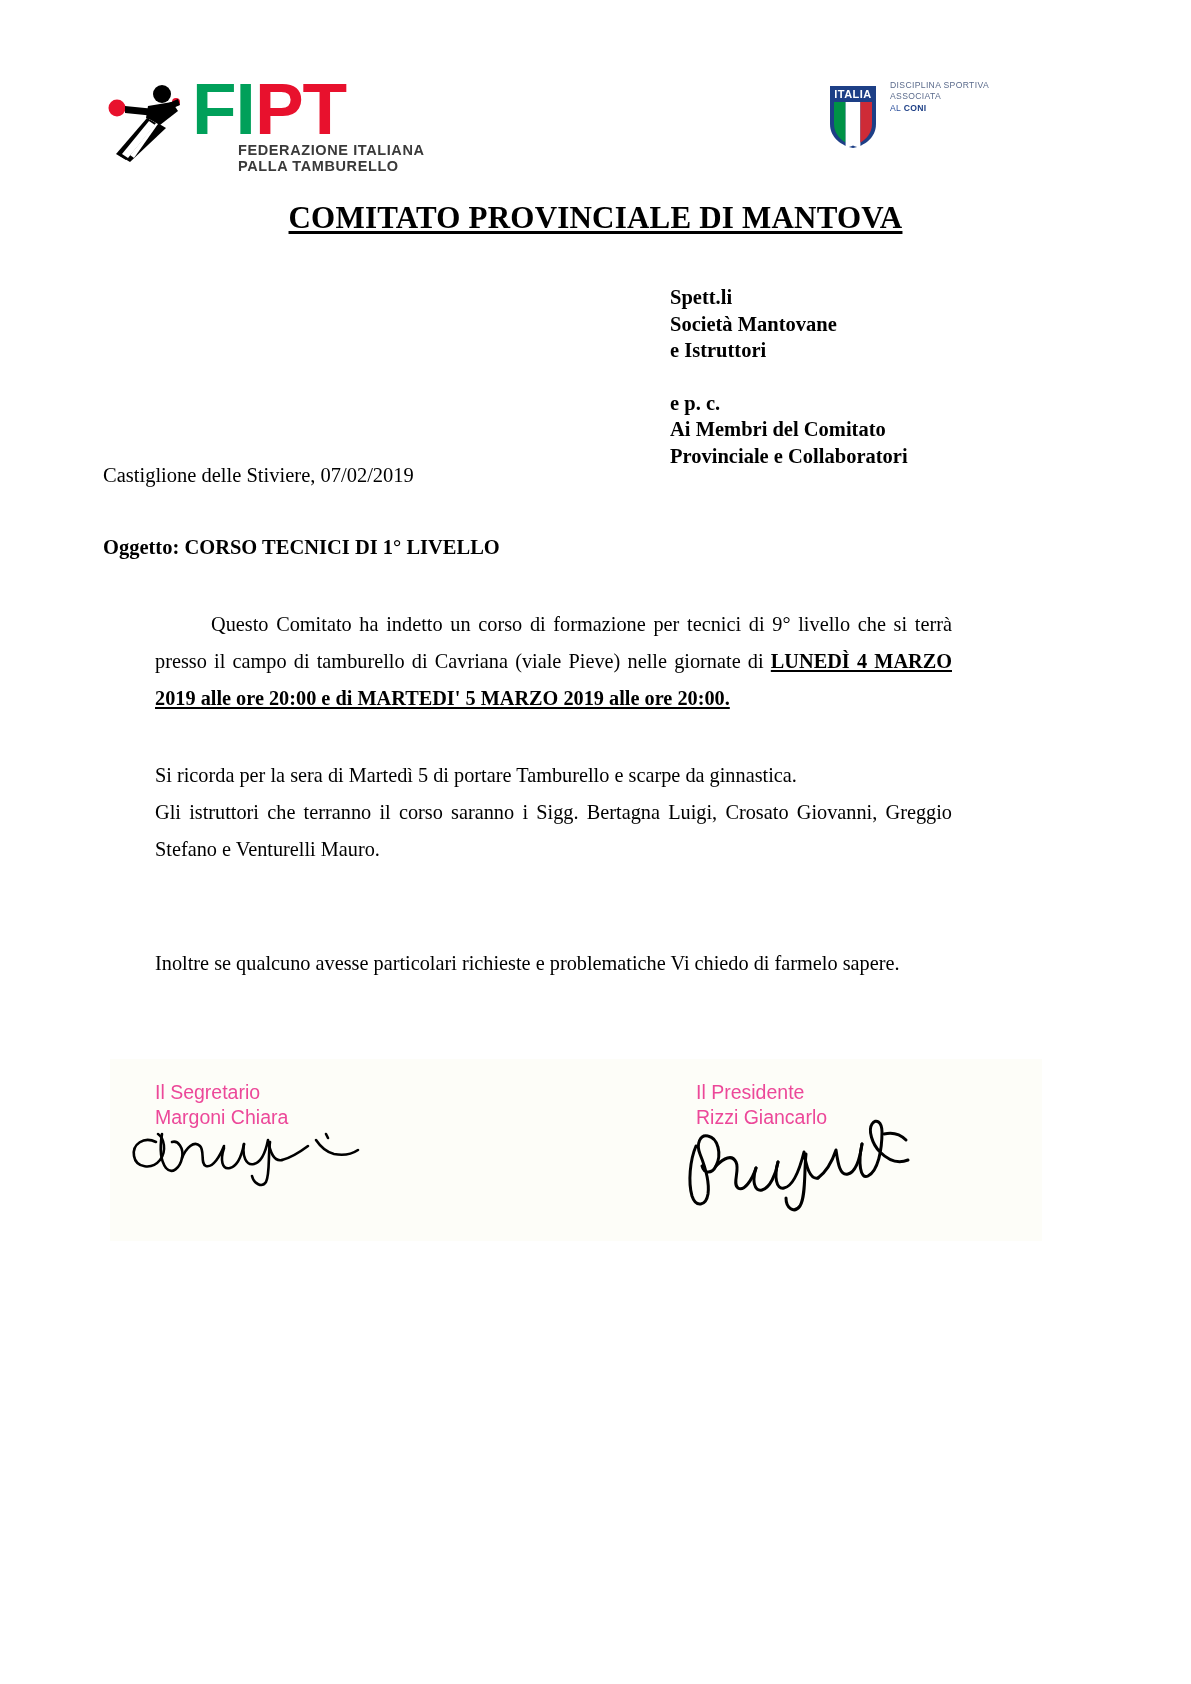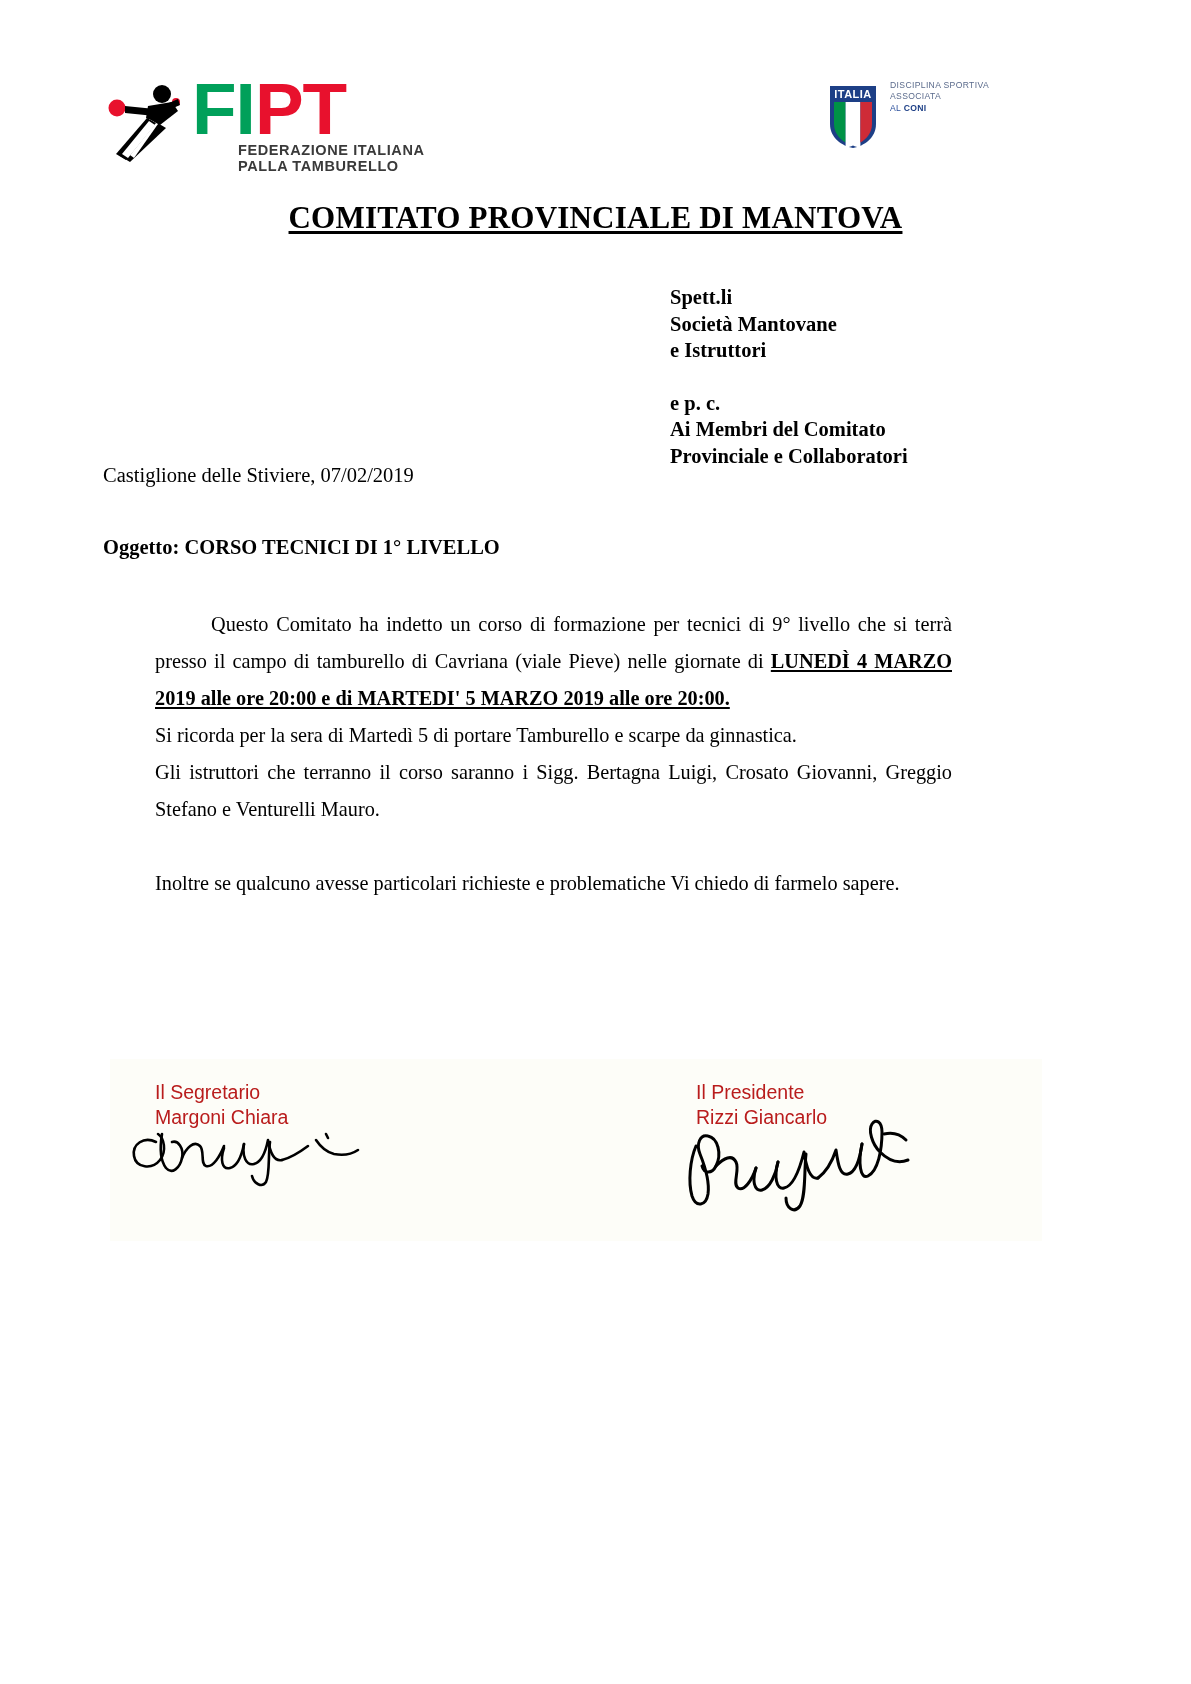--- a/index.html
+++ b/index.html
@@ -160,20 +160,21 @@
   .body-block p {
     margin: 0;
     text-align: justify;
     text-justify: inter-word;
   }
   .body-block p.indent {
     text-indent: 56px;
   }
   .body-block p.nojust {
     text-align: left;
+    margin-top: 40px;
   }
   .body-block .spacer {
     height: 37px;
   }
   .hl {
     font-weight: bold;
     text-decoration: underline;
     text-underline-offset: 2px;
   }
 
@@ -184,21 +185,21 @@
     top: 1059px;
     width: 932px;
     height: 182px;
     background: #fdfdf8;
   }
   .sig-col {
     position: absolute;
     font-family: "Liberation Sans", sans-serif;
     font-size: 19.5px;
     line-height: 25px;
-    color: #b91c1c;
+    color: #ec4899;
   }
   .sig-left { left: 155px; top: 1080px; }
   .sig-right { left: 696px; top: 1080px; }
 
   .sig-mark {
     position: absolute;
   }
   .sig-mark-left { left: 120px; top: 1118px; width: 240px; height: 70px; }
   .sig-mark-right { left: 670px; top: 1110px; width: 250px; height: 110px; }
 </style>

